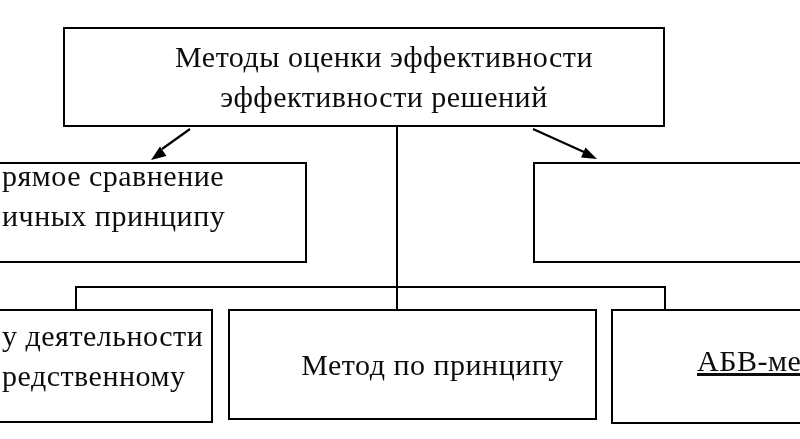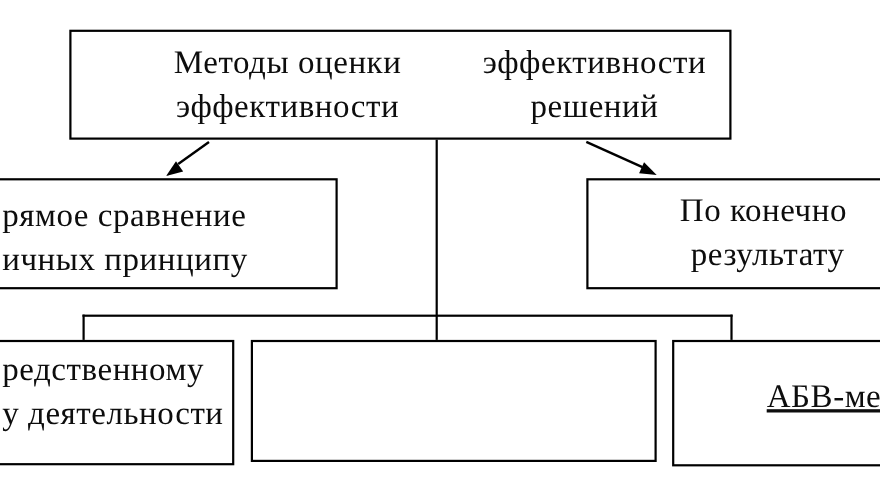--- a/index.html
+++ b/index.html
@@ -33,40 +33,40 @@
   }
   
   .box {
     position: absolute;
     border: 2px solid #000000;
     background: #ffffff;
     box-sizing: border-box;
   }
   .centered {
     display: flex;
-    flex-direction: row;
+    flex-direction: column;
     justify-content: center;
     align-items: center;
     text-align: center;
     line-height: 40px;
     padding-left: 40px;
   }
   .box-root    { left: 63px;  top: 27px;  width: 602px; height: 100px; }
   .box-compare { left: -46px; top: 162px; width: 353px; height: 101px; }
   .box-final   { left: 533px; top: 162px; width: 380px; height: 101px; }
   .box-direct  { left: -60px; top: 309px; width: 273px; height: 114px; }
   .box-pareto  { left: 228px; top: 309px; width: 369px; height: 111px; }
   .box-abv     { left: 611px; top: 309px; width: 300px; height: 115px; }
   
   .frag {
     position: absolute;
     white-space: nowrap;
     line-height: 40px;
   }
-  .frag-compare { left: 2px;   top: 176px; }
+  .frag-compare { left: 2px;   top: 156px; }
   .frag-final   { left: 618px; top: 172px; }
   .frag-final .indent { margin-left: 10px; }
   .frag-direct  { left: 2px;   top: 316px; }
   .frag-abv     { left: 697px; top: 341px; text-decoration: underline; }
   
   .v-trunk     { left: 396px; top: 126px; width: 2px;   height: 184px; }
   .h-rail      { left: 75px;  top: 286px; width: 591px; height: 2px;  }
   .v-drop-left { left: 75px;  top: 286px; width: 2px;   height: 25px; }
   .v-drop-right{ left: 664px; top: 286px; width: 2px;   height: 25px; }
 </style>
@@ -90,35 +90,32 @@
   <div class="box box-root centered">
     <div>Методы оценки эффективности</div>
     <div>эффективности решений</div>
   </div>
 
   <div class="box box-compare"></div>
   <div class="box box-final"></div>
 
   <div class="box box-direct"></div>
   <div class="box box-pareto centered">
+    <div>Метод по принципу</div>
   </div>
   <div class="box box-abv"></div>
 
   <div class="frag frag-compare">
     <div>рямое сравнение</div>
     <div>ичных принципу</div>
   </div>
 
-  <div class="frag frag-final">
-    <div>По конечно</div>
-    <div class="indent">результату</div>
-  </div>
 
   <div class="frag frag-direct">
+    <div>у деятельности</div>
     <div>редственному</div>
-    <div>у деятельности</div>
   </div>
 
   <div class="frag frag-abv">
     <div>АБВ-ме</div>
   </div>
 
 </div>
 
 </body></html>

